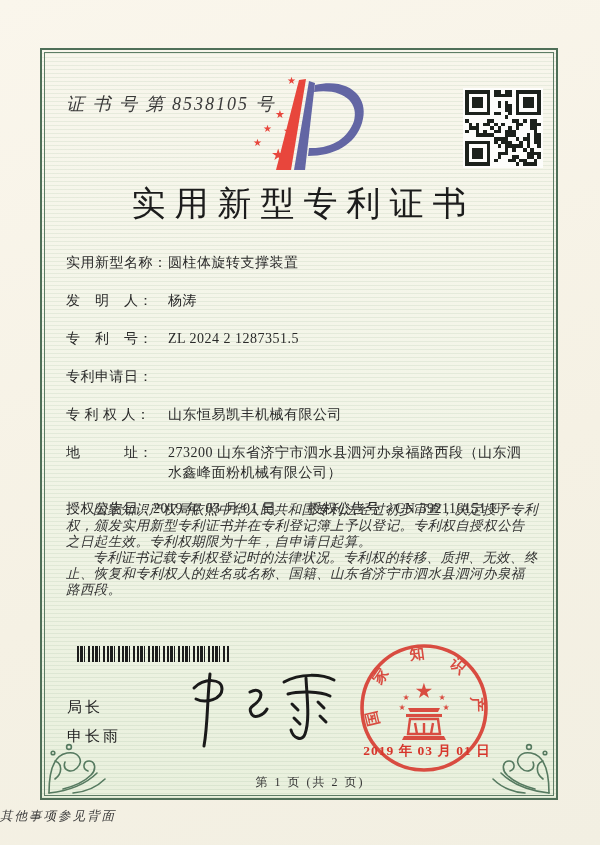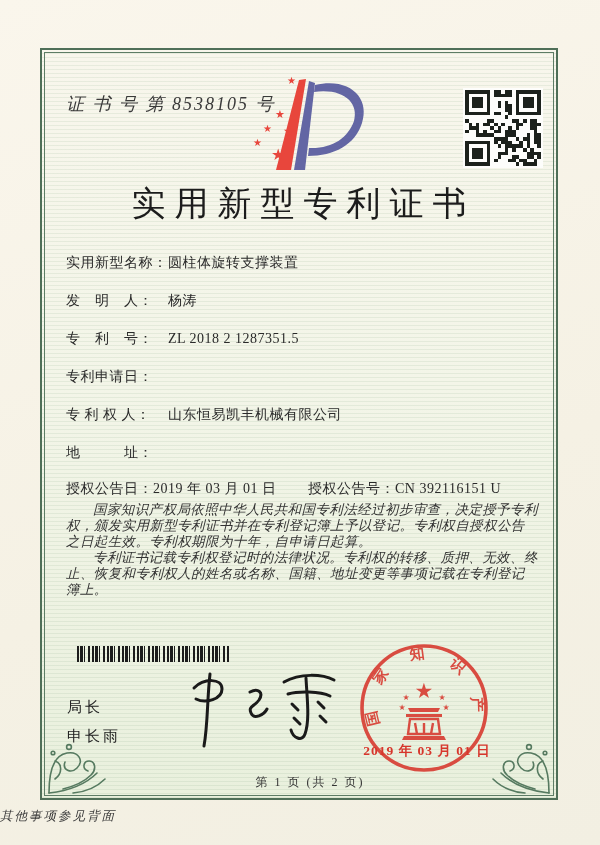--- a/index.html
+++ b/index.html
@@ -236,47 +236,48 @@
       <div class="field-row">
         <span class="field-label">实用新型名称：</span>
         <span class="field-value">圆柱体旋转支撑装置</span>
       </div>
       <div class="field-row">
         <span class="field-label">发　明　人：</span>
         <span class="field-value">杨涛</span>
       </div>
       <div class="field-row">
         <span class="field-label">专　利　号：</span>
-        <span class="field-value">ZL 2018 2 1287351.5</span>
+        <span class="field-value">ZL 2024 2 1287351.5</span>
       </div>
       <div class="field-row">
         <span class="field-label">专利申请日：</span>
       </div>
       <div class="field-row">
         <span class="field-label">专 利 权 人：</span>
         <span class="field-value">山东恒易凯丰机械有限公司</span>
       </div>
       <div class="field-row" style="margin-bottom:12px;">
         <span class="field-label">地　　　址：</span>
+        <span class="field-value" style="max-width:362px;">273200 山东省济宁市泗水县泗河办泉福路西段（山东泗水鑫峰面粉机械有限公司）</span>
       </div>
       <div class="grant-row">
         <span class="grant-left">
           <span class="field-label" style="width:auto;flex:0 0 auto;">授权公告日：</span>
           <span class="field-value">2019 年 03 月 01 日</span>
         </span>
         <span class="grant-right">
           <span class="field-label">授权公告号：</span>
           <span class="field-value">CN 392116151 U</span>
         </span>
       </div>
     </div>
 
     <div class="paras">
       <p>国家知识产权局依照中华人民共和国专利法经过初步审查，决定授予专利权，颁发实用新型专利证书并在专利登记簿上予以登记。专利权自授权公告之日起生效。专利权期限为十年，自申请日起算。</p>
-      <p>专利证书记载专利权登记时的法律状况。专利权的转移、质押、无效、终止、恢复和专利权人的姓名或名称、国籍、地址变更等事项记载在专利登记簿上。</p>
+      <p>专利证书记载专利权登记时的法律状况。专利权的转移、质押、无效、终止、恢复和专利权人的姓名或名称、国籍、山东省济宁市泗水县泗河办泉福路西段。</p>
     </div>
 
     <div class="barcode"></div>
 
     <div class="signer">
       <div>局长</div>
       <div>申长雨</div>
     </div>
 
     <div class="signature">

